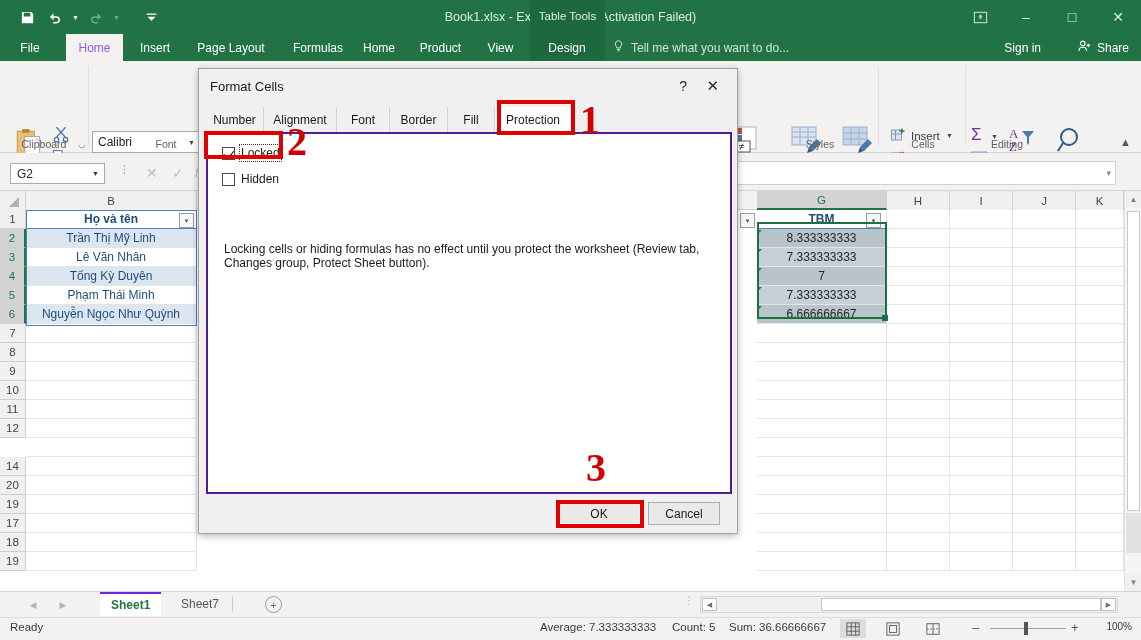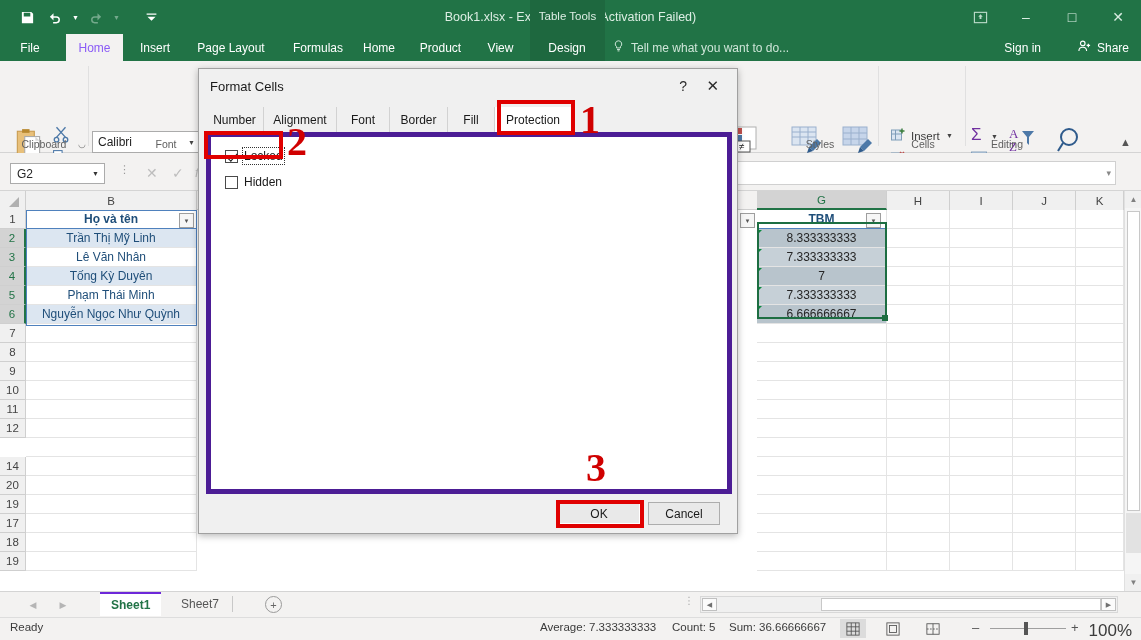--- a/index.html
+++ b/index.html
@@ -158,38 +158,38 @@
   
   #statusbar{ position:absolute; left:0; top:617px; width:1141px; height:23px; background:#f3f2f1; border-top:1px solid #ddd;}
   #ready{ position:absolute; left:10px; top:621px; font-size:11.5px; color:#3b3b3b;}
   .stat{ position:absolute; top:621px; font-size:11.5px; color:#3b3b3b;}
   .viewbtn{ position:absolute; top:619px; width:26px; height:19px; display:flex; align-items:center; justify-content:center; color:#505050;}
   .viewbtn.active{ background:#dcdcdc;}
   #zoomline{ position:absolute; left:990px; top:628px; width:76px; height:1px; background:#9f9f9f;}
   #zoomthumb{ position:absolute; left:1024px; top:622px; width:4px; height:13px; background:#555;}
   #zoomminus{ position:absolute; left:972px; top:620px; font-size:13px; color:#555;}
   #zoomplus{ position:absolute; left:1071px; top:620px; font-size:13px; color:#555;}
-  #zoomlbl{ position:absolute; right:9px; top:621px; font-size:17px; color:#3b3b3b;}
+  #zoomlbl{ position:absolute; right:9px; top:621px; font-size:10px; color:#3b3b3b;}
   
   #dlg{
     position:absolute; left:198px; top:68px; width:540px; height:466px;
     background:#f0f0f0; border:1px solid #a0a0a0;
     box-shadow:0 2px 7px rgba(0,0,0,.28);
   }
   #dlg-title{ position:absolute; left:11px; top:10px; font-size:13px; color:#1a1a1a;}
   #dlg-help{ position:absolute; right:50px; top:9px; font-size:14px; color:#2b2b2b;}
   #dlg-close{ position:absolute; right:18px; top:8px; font-size:15px; color:#2b2b2b;}
   #dlg-tabs{ position:absolute; left:0; top:38px; width:540px; height:25px;}
   .dtab{
     position:absolute; top:0; height:25px; display:flex; align-items:center; justify-content:center;
     font-size:12px; color:#1a1a1a; border-right:1px solid #d2d2d2;
   }
   .dtab.active{ background:#fff; border-right:none;}
   #dlg-body{
-    position:absolute; left:7px; top:63px; width:526px; height:362px; background:#fff; border:5px solid #4c1d95;
+    position:absolute; left:7px; top:63px; width:526px; height:362px; background:#fff; border:2px solid #4c1d95;
   }
   .ckrow{ position:absolute; display:flex; align-items:center; gap:6px; font-size:12px; color:#1a1a1a;}
   .ckbox{ width:13px; height:13px; border:1px solid #4a4a4a; background:#fff; position:relative;}
   .ckbox.checked:after{
     content:""; position:absolute; left:3px; top:0px; width:5px; height:9px;
     border:solid #1a1a1a; border-width:0 1.6px 1.6px 0; transform:rotate(42deg);
   }
   .ck-focus{ outline:1px dotted #333; outline-offset:1px; }
   #dlg-note{ position:absolute; left:16px; top:108px; width:500px; font-size:12px; color:#1a1a1a; line-height:14px;}
   #okbtn{
@@ -691,20 +691,21 @@
   </div>
   <div id="dlg-body">
     <div class="ckrow" style="left:14px;top:12px">
       <span class="ckbox checked"></span>
       <span class="ck-focus">Locked</span>
     </div>
     <div class="ckrow" style="left:14px;top:38px">
       <span class="ckbox"></span>
       <span>Hidden</span>
     </div>
+    <div id="dlg-note">Locking cells or hiding formulas has no effect until you protect the worksheet (Review tab, Changes group, Protect Sheet button).</div>
   </div>
 </div>
 <div id="okbtn">OK</div>
 <div id="cancelbtn">Cancel</div>
 
 <div class="ann-box" style="left:497px;top:100px;width:78px;height:35px"></div>
 <div class="ann-box" style="left:204px;top:131px;width:79px;height:28px"></div>
 <div class="ann-box" style="left:556px;top:500px;width:88px;height:28px"></div>
 <div class="ann-num" style="left:580px;top:96px">1</div>
 <div class="ann-num" style="left:287px;top:118px">2</div>

